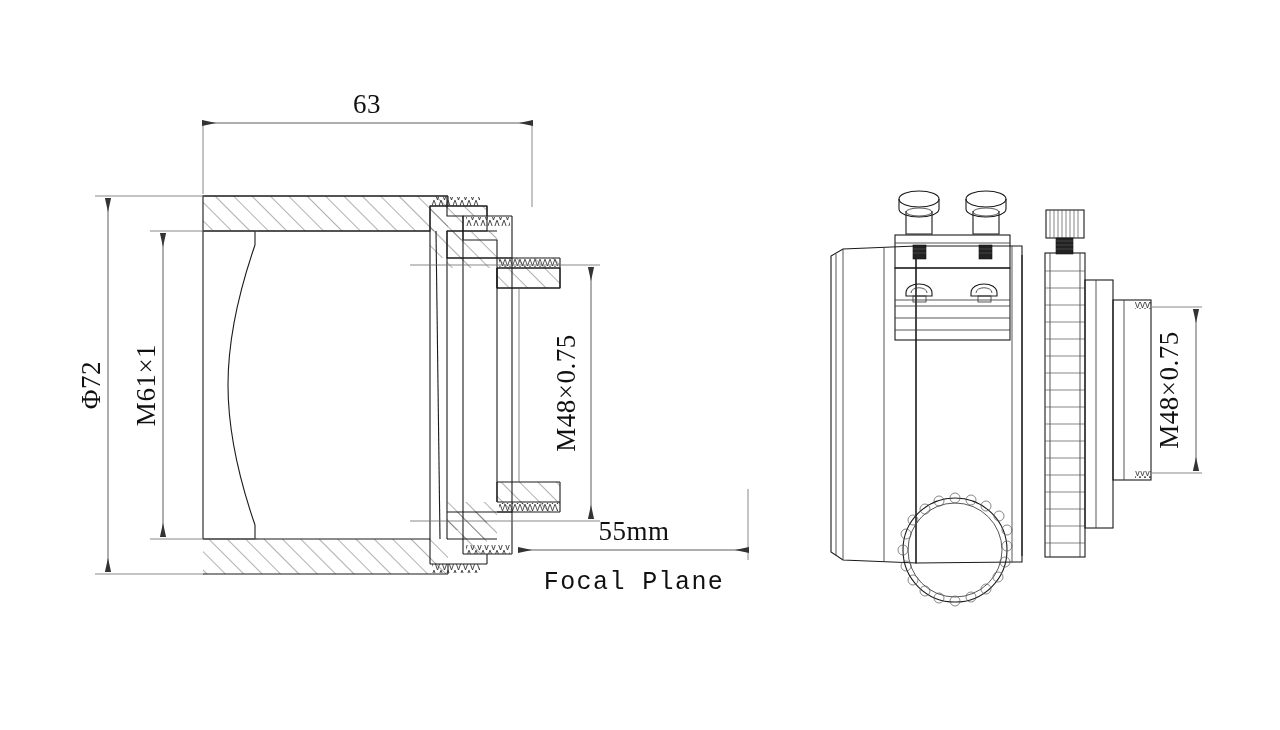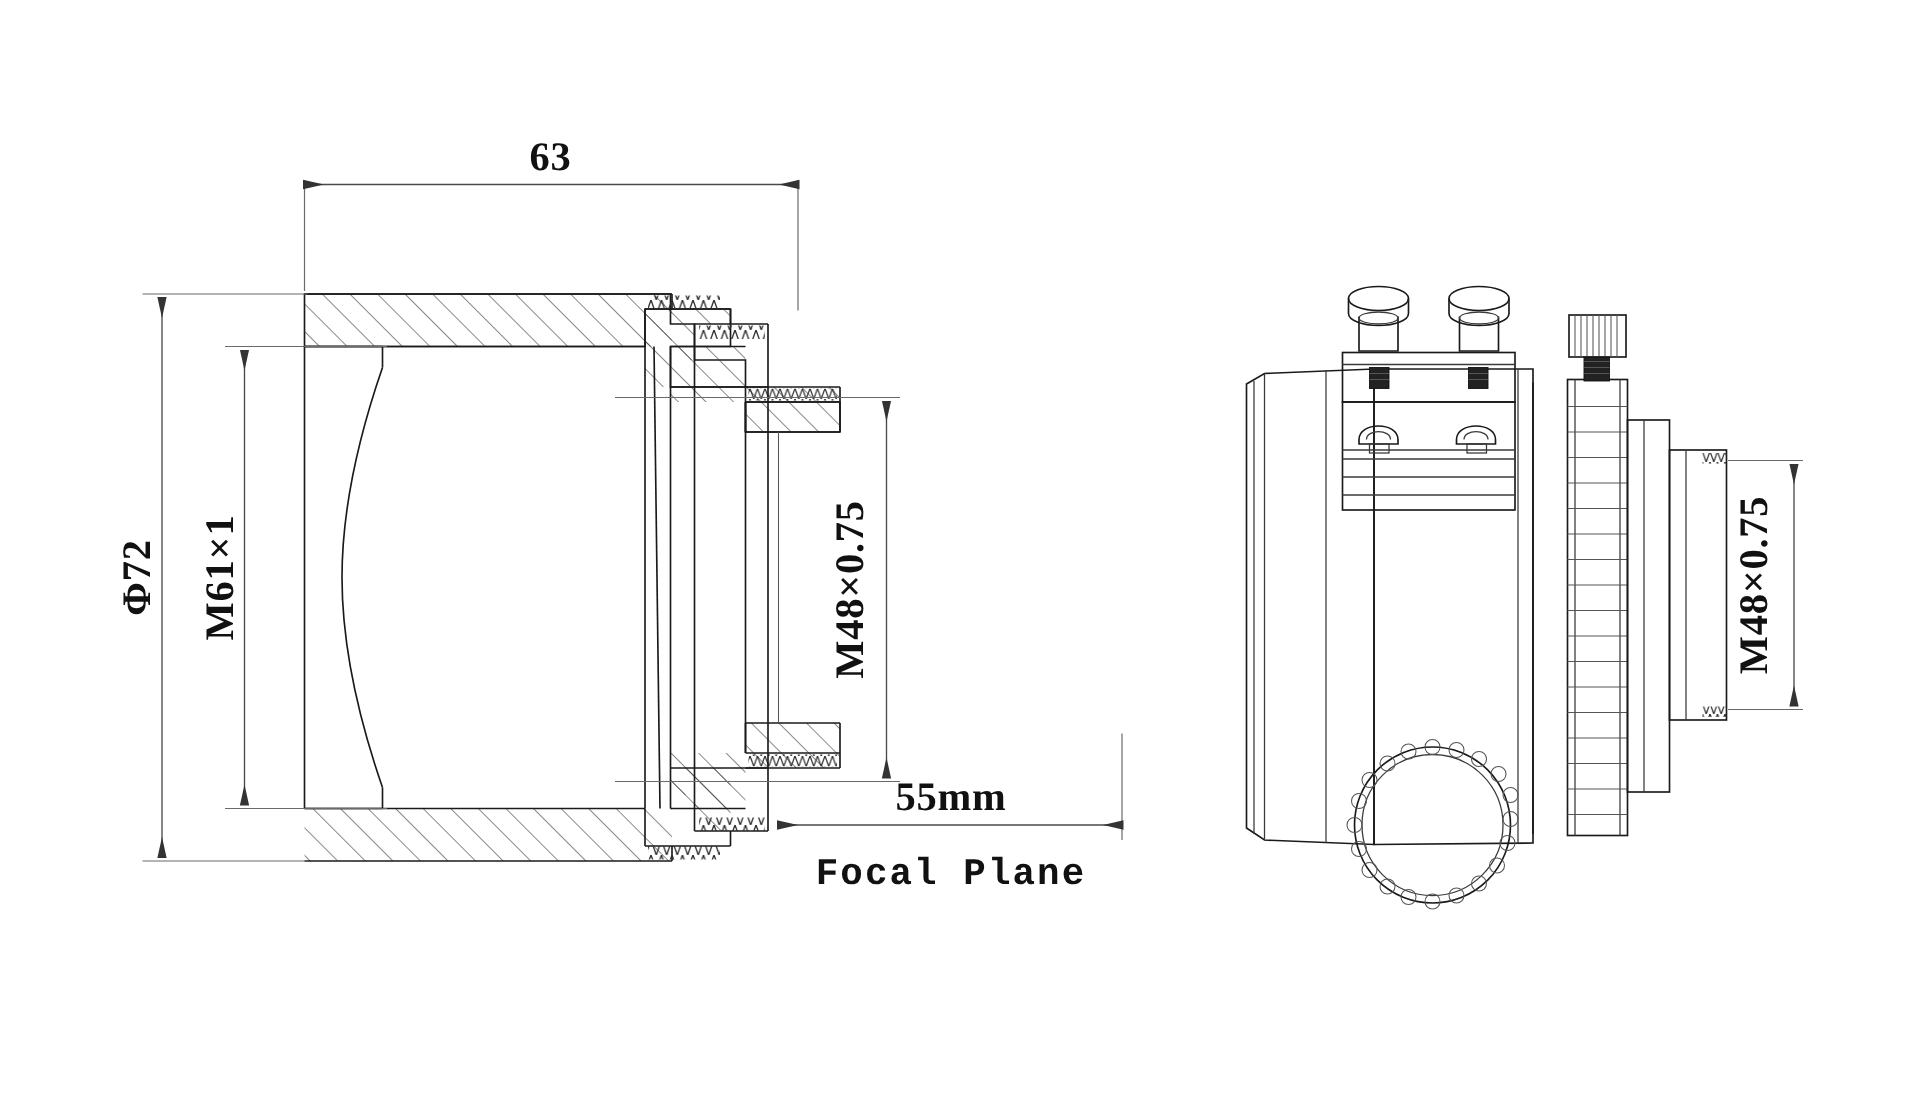--- a/index.html
+++ b/index.html
@@ -11,21 +11,20 @@
     width: 1280px;
     height: 730px;
     font-family: "Liberation Serif", serif;
     overflow: hidden;
   }
   #drawing-root {
     position: relative;
     width: 1280px;
     height: 520px;
     background: #ffffff;
-    font-weight: bold;
   }
   svg.cad {
     display: block;
     width: 1280px;
     height: 730px;
   }
   .ln        { stroke: #1a1a1a; stroke-width: 1.1; fill: none; }
   .ln-thin   { stroke: #3a3a3a; stroke-width: 0.85; fill: none; }
   .ln-hair   { stroke: #555555; stroke-width: 0.7; fill: none; }
   .dim       { stroke: #4a4a4a; stroke-width: 0.9; fill: none; }

